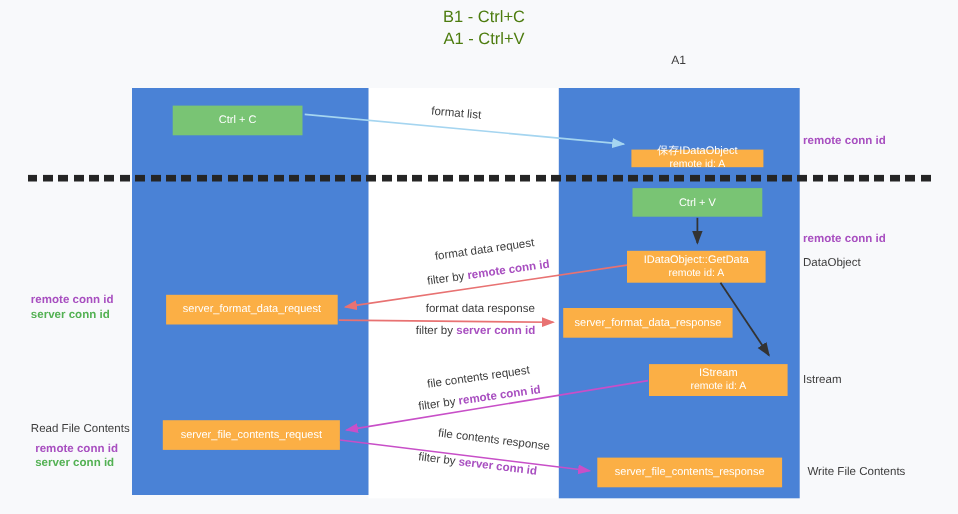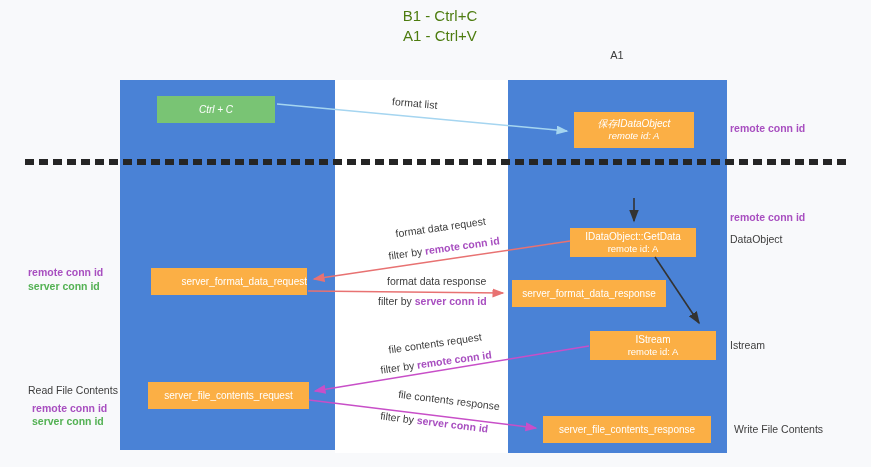--- a/index.html
+++ b/index.html
@@ -37,25 +37,25 @@
   .node{
     position:absolute;color:#ffffff;text-align:center;
     display:flex;flex-direction:column;justify-content:center;
   }
   .node.green{background:#79c474;}
   .node.orange{background:#fbaf45;}
   .node .l1{font-size:10px;line-height:12px;}
   .node .l2{font-size:9.5px;line-height:12px;}
   .single{font-size:10px;}
 
-  .n-ctrl-c{left:157px;top:96px;width:118px;height:27px;font-style:italic;}
-  .n-save{left:574px;top:112px;width:120px;height:36px;font-style:italic;}
+  .n-ctrl-c{left:157px;top:96px;width:118px;height:27px;}
+  .n-save{left:574px;top:136px;width:120px;height:16px;}
   .n-ctrl-v{left:575px;top:171px;width:118px;height:26px;}
   .n-getdata{left:570px;top:228px;width:126px;height:29px;}
-  .n-fmt-req{left:151px;top:268px;width:156px;height:27px;align-items:flex-end;}
+  .n-fmt-req{left:151px;top:268px;width:156px;height:27px;}
   .n-fmt-resp{left:512px;top:280px;width:154px;height:27px;}
   .n-istream{left:590px;top:331px;width:126px;height:29px;}
   .n-file-req{left:148px;top:382px;width:161px;height:27px;}
   .n-file-resp{left:543px;top:416px;width:168px;height:27px;}
 
   .dashed-line{
     position:absolute;left:25px;top:159px;width:822px;height:6px;
     background:repeating-linear-gradient(90deg,#252525 0 9px,transparent 9px 14px);
     z-index:6;
   }
@@ -120,20 +120,23 @@
 
   <div class="node green n-ctrl-c z3">
     <div class="single">Ctrl + C</div>
   </div>
 
   <div class="node orange n-save z3">
     <div class="l1">保存IDataObject</div>
     <div class="l2">remote id: A</div>
   </div>
 
+  <div class="node green n-ctrl-v z3">
+    <div class="single">Ctrl + V</div>
+  </div>
 
   <div class="node orange n-getdata z3">
     <div class="l1">IDataObject::GetData</div>
     <div class="l2">remote id: A</div>
   </div>
 
   <div class="node orange n-fmt-req z3">
     <div class="single">server_format_data_request</div>
   </div>
 

